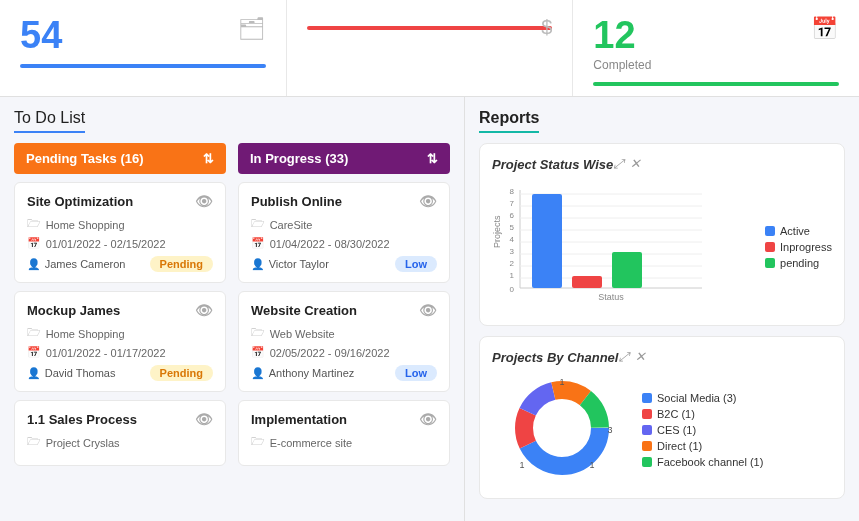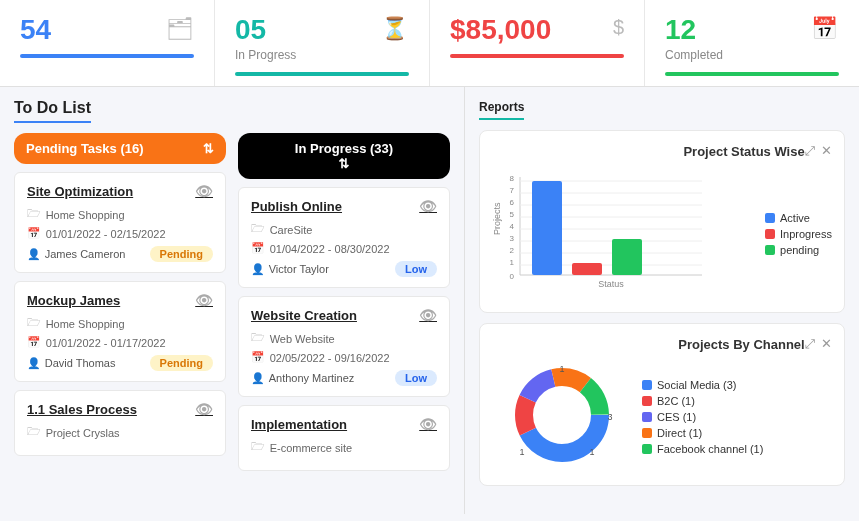--- a/index.html
+++ b/index.html
@@ -2,66 +2,66 @@
 <html><head>
   <meta charset="utf-8">
   <style>
     * { box-sizing: border-box; margin: 0; padding: 0; }
     body { font-family: 'Segoe UI', Arial, sans-serif; background: #f5f6fa; font-size: 13px; color: #333; width: 859px; height: 521px; overflow: hidden; }
 
     
     .stats-bar { display: flex; background: #fff; border-bottom: 1px solid #e0e0e0; }
     .stat-card { flex: 1; padding: 16px 20px 10px 20px; position: relative; border-right: 1px solid #e8e8e8; }
     .stat-card:last-child { border-right: none; }
-    .stat-number { font-size: 28px; font-weight: 700; line-height: 1; }
+    .stat-number { font-size: 38px; font-weight: 700; line-height: 1; }
     .stat-number.blue { color: #3b82f6; }
     .stat-number.teal { color: #14b8a6; }
     .stat-number.red { color: #ef4444; }
     .stat-number.green { color: #22c55e; }
     .stat-label { font-size: 12px; color: #888; margin-top: 4px; }
     .stat-icon { position: absolute; top: 16px; right: 20px; font-size: 22px; color: #bbb; }
     .stat-bar { height: 4px; margin-top: 10px; border-radius: 2px; }
     .stat-bar.blue { background: #3b82f6; }
     .stat-bar.teal { background: #14b8a6; }
     .stat-bar.red { background: #ef4444; }
     .stat-bar.green { background: #22c55e; }
 
     
     .main-layout { display: flex; height: calc(521px - 94px); }
 
     
     .left-panel { width: 465px; padding: 12px 14px; overflow-y: auto; border-right: 1px solid #e0e0e0; background: #f5f6fa; }
-    .section-title { font-size: 16px; font-weight: 700; color: #222; margin-bottom: 2px; padding-bottom: 4px; border-bottom: 2px solid #3b82f6; display: inline-block; margin-bottom: 10px; }
+    .section-title { font-size: 16px; font-weight: 400; color: #222; margin-bottom: 2px; padding-bottom: 4px; border-bottom: 2px solid #3b82f6; display: inline-block; margin-bottom: 10px; }
 
     
     .columns { display: flex; gap: 12px; }
     .col { flex: 1; }
-    .col-header { padding: 8px 12px; border-radius: 12px; color: #fff; font-weight: 600; font-size: 13px; display: flex; align-items: center; justify-content: space-between; margin-bottom: 8px; }
+    .col-header { padding: 8px 12px; border-radius: 4px; color: #fff; font-weight: 600; font-size: 13px; display: flex; align-items: center; justify-content: space-between; margin-bottom: 8px; }
     .col-header.orange { background: #f97316; }
-    .col-header.blue { background: #000000; flex-direction: column; }
+    .col-header.blue { background: #701a75; }
 
     
     .task-card { background: #fff; border-radius: 6px; padding: 10px 12px; margin-bottom: 8px; border: 1px solid #e8e8e8; }
-    .task-title { font-weight: 600; font-size: 13px; color: #222; margin-bottom: 6px; display: flex; align-items: center; justify-content: space-between; text-decoration: underline; }
+    .task-title { font-weight: 600; font-size: 13px; color: #222; margin-bottom: 6px; display: flex; align-items: center; justify-content: space-between; }
     .task-eye { color: #aaa; font-size: 14px; }
     .task-meta { font-size: 11px; color: #666; margin-bottom: 3px; display: flex; align-items: center; gap: 5px; }
     .task-meta-icon { color: #aaa; }
     .task-footer { display: flex; align-items: center; justify-content: space-between; margin-top: 6px; }
     .task-assignee { font-size: 11px; color: #555; display: flex; align-items: center; gap: 4px; }
     .badge { padding: 2px 10px; border-radius: 20px; font-size: 11px; font-weight: 600; }
     .badge.pending { background: #fef3c7; color: #d97706; }
     .badge.low { background: #dbeafe; color: #2563eb; }
 
     
     .right-panel { flex: 1; padding: 12px 14px; overflow-y: auto; background: #f5f6fa; }
-    .reports-title { font-size: 12px; font-weight: 700; color: #222; margin-bottom: 10px; padding-bottom: 4px; border-bottom: 2px solid #14b8a6; display: inline-block; }
+    .reports-title { font-size: 16px; font-weight: 700; color: #222; margin-bottom: 10px; padding-bottom: 4px; border-bottom: 2px solid #14b8a6; display: inline-block; }
 
     
     .chart-card { background: #fff; border-radius: 8px; border: 1px solid #e8e8e8; margin-bottom: 10px; padding: 12px; }
-    .chart-card-header { display: flex; align-items: center; justify-content: flex-end; margin-bottom: 8px; }
+    .chart-card-header { display: flex; align-items: center; justify-content: flex-start; margin-bottom: 8px; font-style: italic; }
     .chart-card-title { font-size: 13px; font-weight: 600; color: #333; }
     .chart-actions { display: flex; gap: 6px; color: #999; font-size: 13px; cursor: pointer; }
 
     
     .bar-chart-area { display: flex; gap: 8px; }
     .bar-chart-svg-wrap { flex: 1; }
     .chart-legend { display: flex; flex-direction: column; gap: 4px; justify-content: center; font-size: 11px; }
     .legend-item { display: flex; align-items: center; gap: 5px; }
     .legend-dot { width: 10px; height: 10px; border-radius: 2px; display: inline-block; }
 
@@ -72,27 +72,20 @@
 </head>
 <body>
 
 <div class="stats-bar">
   <div class="stat-card">
     <div class="stat-number blue">54</div>
     <div class="stat-icon">🗂</div>
     <div class="stat-bar blue"></div>
   </div>
   <div class="stat-card">
-    <div class="stat-number teal">05</div>
-    <div class="stat-label">In Progress</div>
-    <div class="stat-icon">⏳</div>
-    <div class="stat-bar teal"></div>
-  </div>
-  <div class="stat-card">
-    <div class="stat-number red">$85,000</div>
     <div class="stat-icon" style="font-style:normal;font-size:20px;">$</div>
     <div class="stat-bar red"></div>
   </div>
   <div class="stat-card">
     <div class="stat-number green">12</div>
     <div class="stat-label">Completed</div>
     <div class="stat-icon">📅</div>
     <div class="stat-bar green"></div>
   </div>
 </div>

